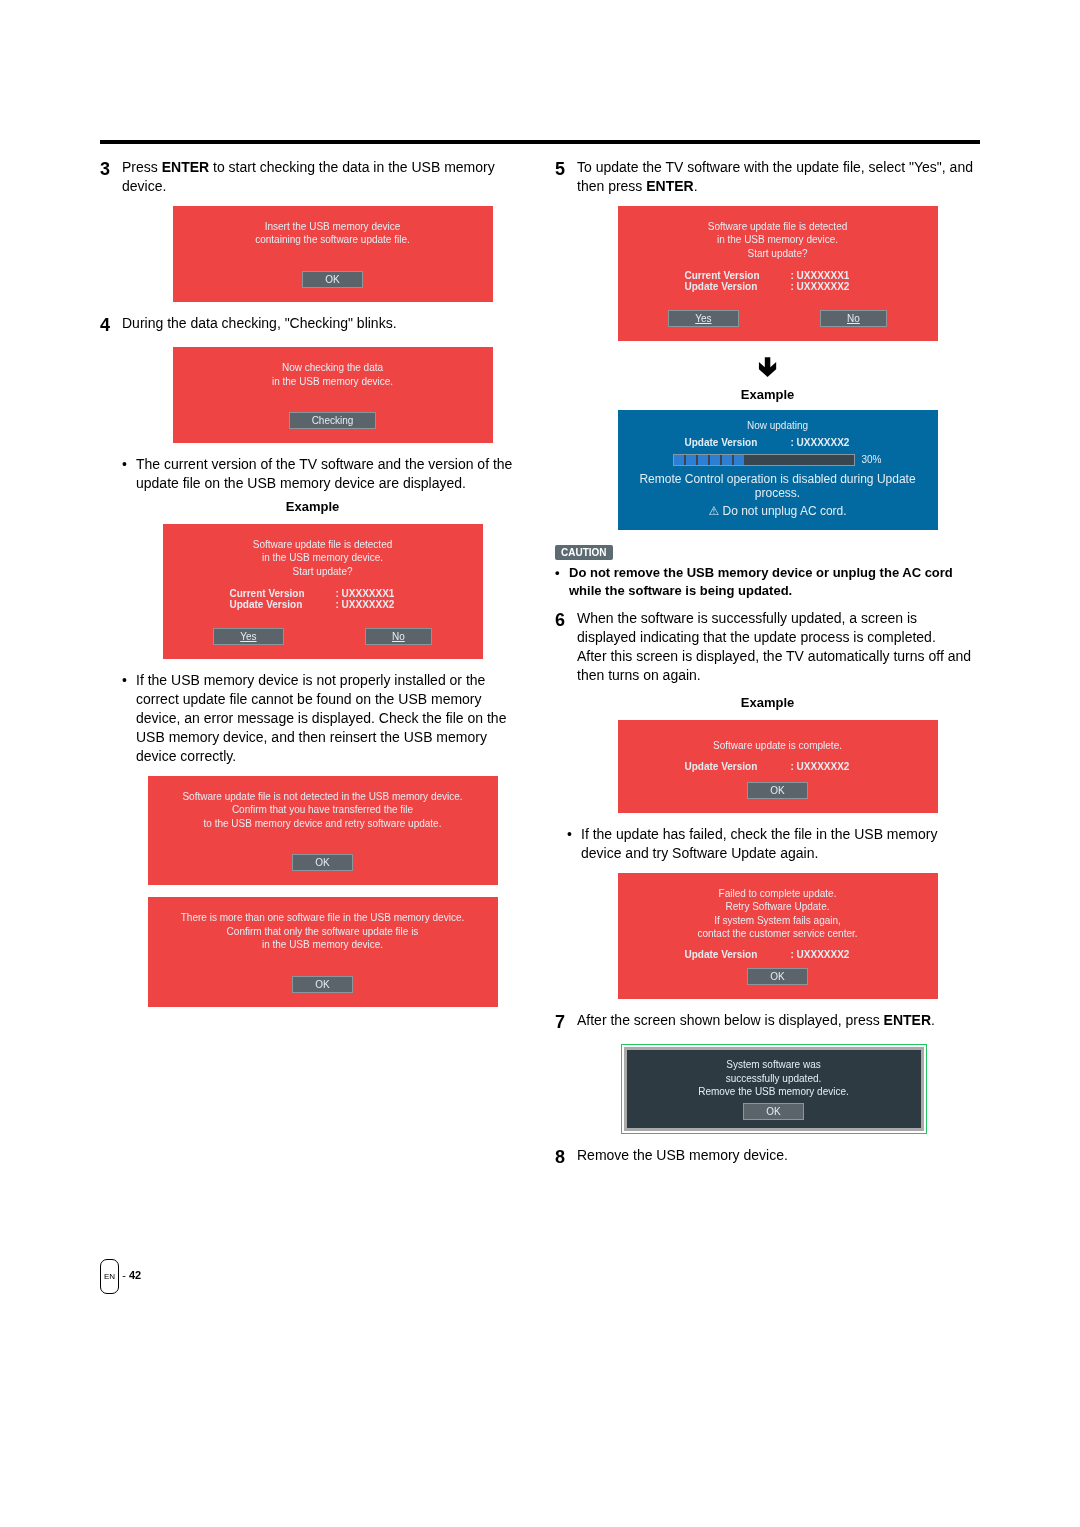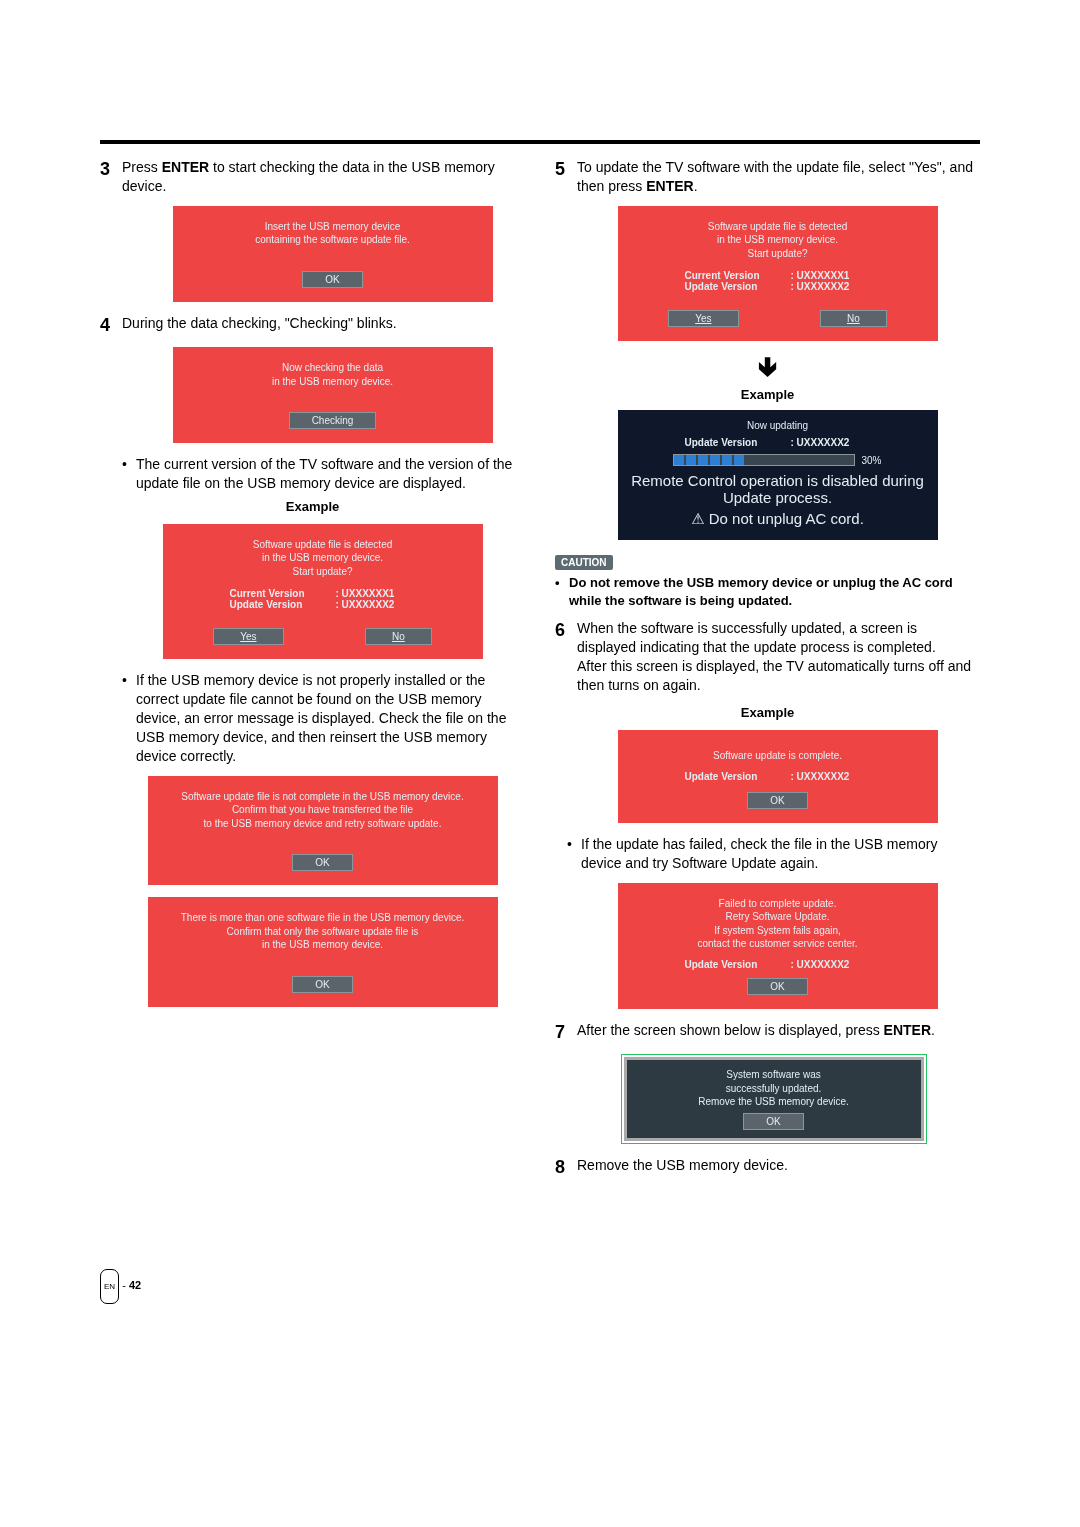--- a/index.html
+++ b/index.html
@@ -103,50 +103,50 @@
     font-size: 13px;
     margin: 6px 0 2px 0;
   }
   .arrow-down {
     text-align: center;
     font-size: 28px;
     line-height: 1;
     margin: 6px 0;
   }
   .progress-panel {
-    background: #0f172a;
+    background: #0369a1;
     color: #e4edf3;
     font-size: 10px;
     text-align: center;
     padding: 10px 10px 12px 10px;
     width: 300px;
     margin: 0 auto;
   }
   .progress-bar-row {
     display: flex;
-    align-items: center;
+    align-items: flex-start;
     justify-content: center;
     gap: 6px;
     margin: 6px 0;
   }
   .progress-bar {
     width: 180px;
     height: 10px;
     background: #394650;
     border: 1px solid #8b969c;
     display: flex;
   }
   .progress-seg {
     width: 10px;
     height: 100%;
     background: #2d7fd4;
     margin-right: 2px;
   }
   .note-line {
-    font-size: 15px;
+    font-size: 12px;
     margin-top: 4px;
   }
   .caution-tag {
     display: inline-block;
     background: #5c6a72;
     color: #fff;
     font-size: 10px;
     font-weight: bold;
     padding: 2px 6px;
     border-radius: 2px;
@@ -267,21 +267,21 @@
       </div>
 
       <div class="bullet">
         <div class="bullet-dot">•</div>
         <div>If the USB memory device is not properly installed or the correct update file cannot be found on the USB memory device, an error message is displayed. Check the file on the USB memory device, and then reinsert the USB memory device correctly.</div>
       </div>
 
       <div class="panel-wrap center">
         <div class="panel" style="width:330px;">
           <div class="panel-lines">
-            <div>Software update file is not complete in the USB memory device.</div>
+            <div>Software update file is not detected in the USB memory device.</div>
             <div>Confirm that you have transferred the file</div>
             <div>to the USB memory device and retry software update.</div>
           </div>
           <div class="spacer"></div>
           <span class="ok-btn">OK</span>
         </div>
       </div>
 
       <div class="panel-wrap center">
         <div class="panel" style="width:330px;">

